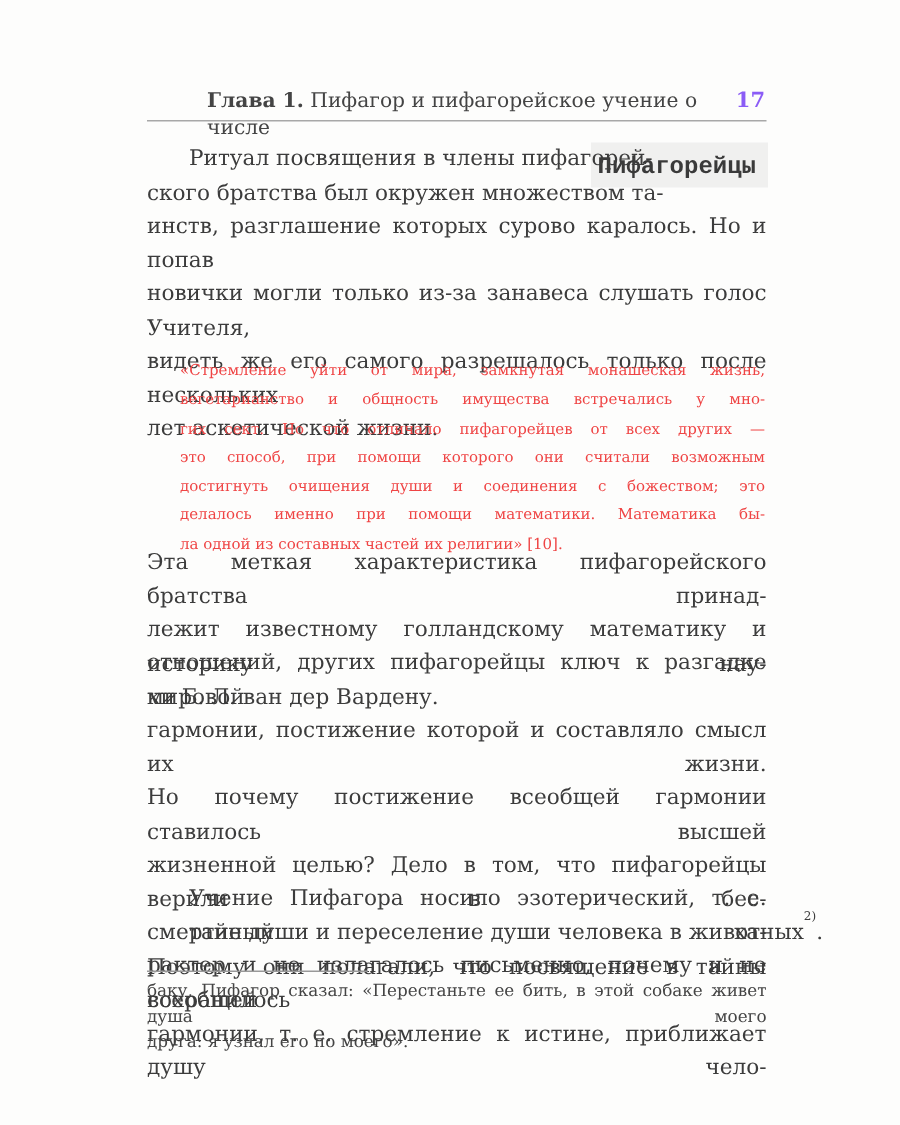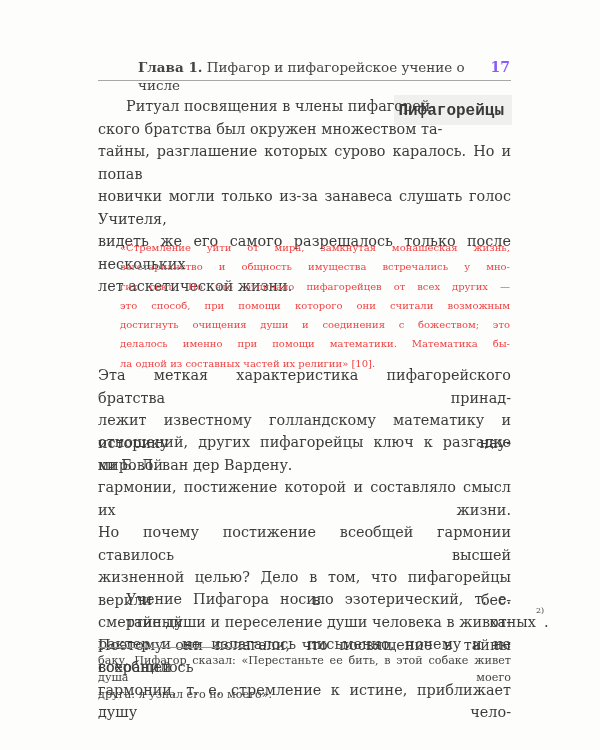--- a/index.html
+++ b/index.html
@@ -56,21 +56,21 @@
 </div>
 <div class="header-rule"></div>
 
 <div class="sidebar-box">
   <span>Пифагорейцы</span>
 </div>
 
 <div class="body-text" style="top:95px;">
   <span class="line indent" style="width:262px;">Ритуал посвящения в члены пифагорей-</span>
   <span class="line">ского братства был окружен множеством та-</span>
-  <span class="line j">тайны, разглашение которых сурово каралось. Но и попав</span>
+  <span class="line j">инств, разглашение которых сурово каралось. Но и попав</span>
   <span class="line j">новички могли только из-за занавеса слушать голос Учителя,</span>
   <span class="line j">видеть же его самого разрешалось только после нескольких</span>
   <span class="line">лет аскетической жизни.</span>
 </div>
 
 <div class="quote" style="top:238px;">
   <span class="line j">«Стремление уйти от мира, замкнутая монашеская жизнь,</span>
   <span class="line j">вегетарианство и общность имущества встречались у мно-</span>
   <span class="line j">гих сект. Но что отличало пифагорейцев от всех других —</span>
   <span class="line j">это способ, при помощи которого они считали возможным</span>

